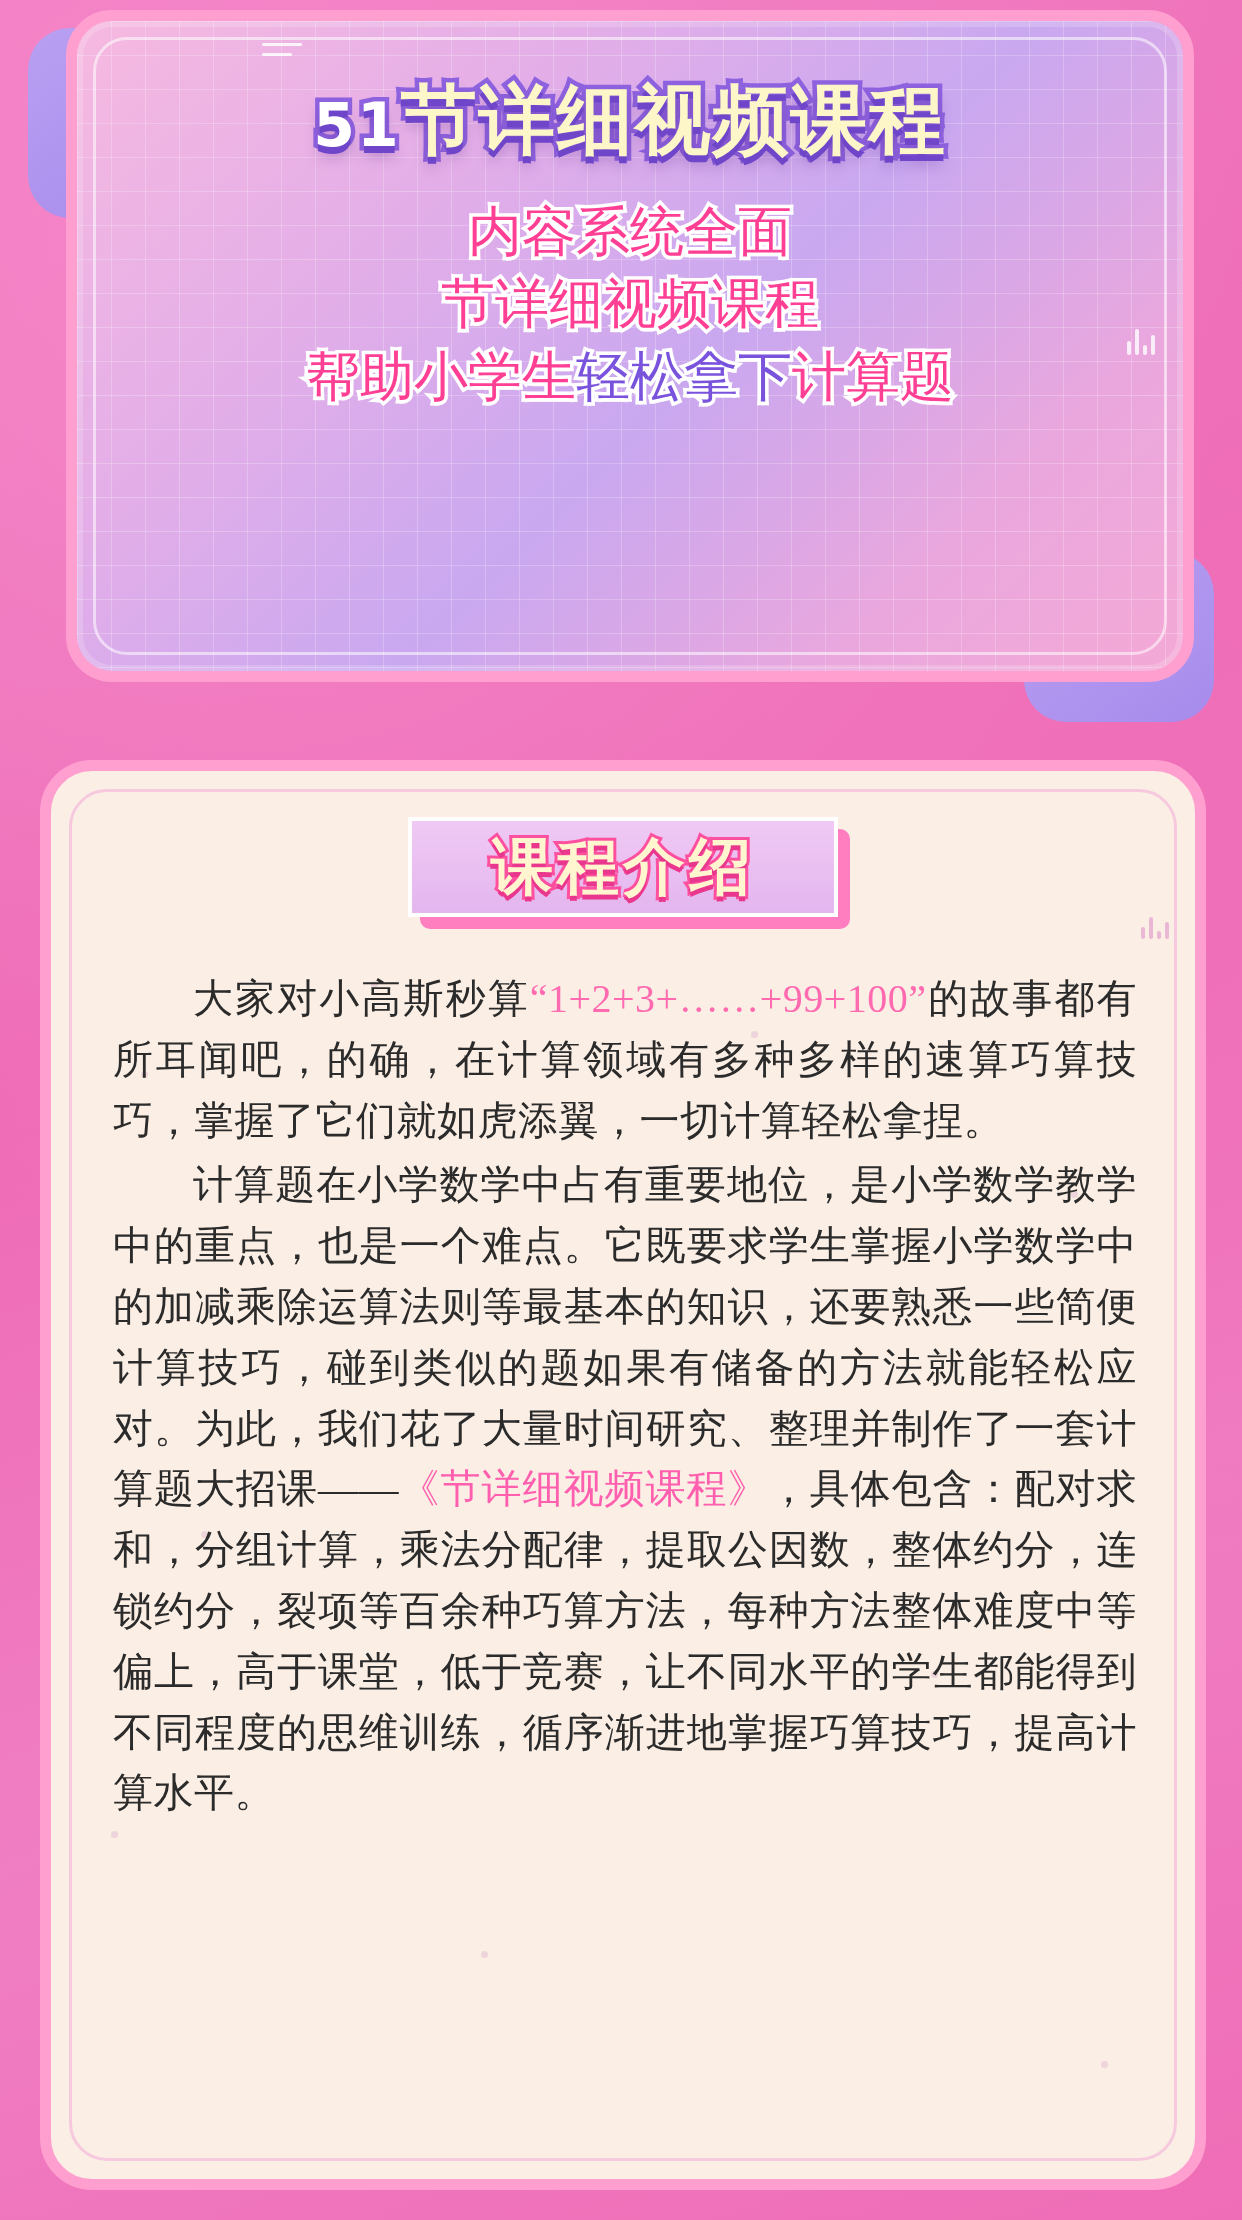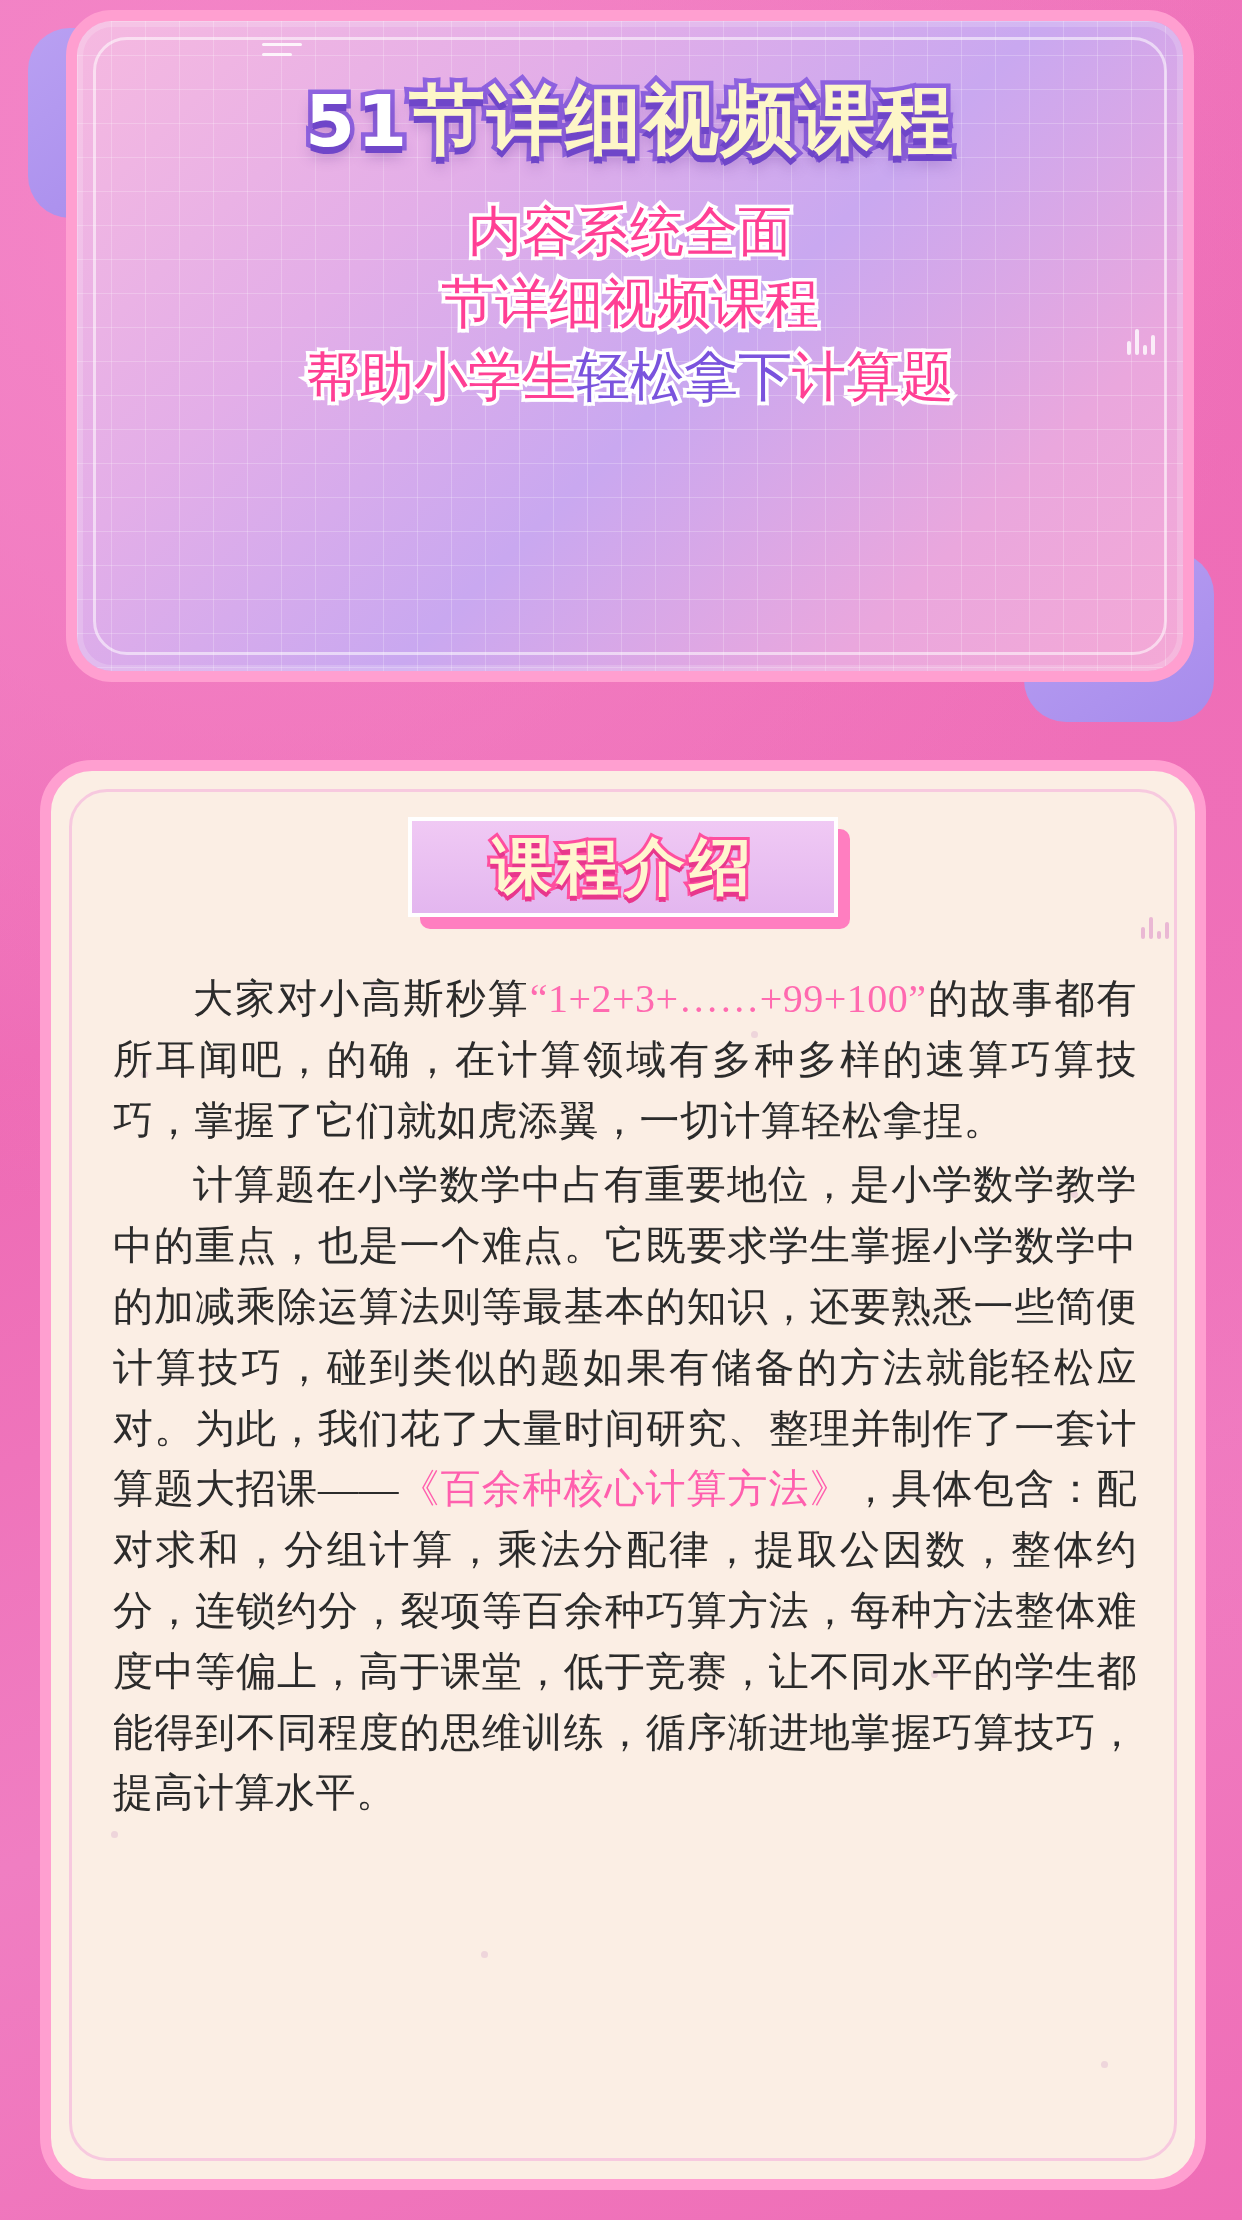--- a/index.html
+++ b/index.html
@@ -88,21 +88,21 @@
     line-height: 1.12;
     letter-spacing: 2px;
     color: #fdf6c8;
     -webkit-text-stroke: 9px #8f63e0;
     paint-order: stroke fill;
     text-shadow: 0 7px 0 #6f46c9, 0 10px 14px rgba(90,40,140,0.35);
     margin: 0;
   }
   .hero-line1 .num {
     color: #ffffff;
-    font-size: 72px;
+    font-size: 60px;
   }
   .hero-sub {
     margin-top: 34px;
     font-family: "DejaVu Sans", sans-serif;
     font-weight: 400;
     font-size: 54px;
     line-height: 1.34;
     color: #ff3f94;
     -webkit-text-stroke: 7px #ffffff;
     paint-order: stroke fill;
@@ -251,17 +251,17 @@
       <div class="badge-body">
         <span class="badge-text">课程介绍</span>
       </div>
     </div>
 
     <div class="body-text">
       <p>
         <span>大家对小高斯秒算</span><span class="pink">“1+2+3+……+99+100”</span><span>的故事都有所耳闻吧，的确，在计算领域有多种多样的速算巧算技巧，掌握了它们就如虎添翼，一切计算轻松拿捏。</span>
       </p>
       <p>
-        <span>计算题在小学数学中占有重要地位，是小学数学教学中的重点，也是一个难点。它既要求学生掌握小学数学中的加减乘除运算法则等最基本的知识，还要熟悉一些简便计算技巧，碰到类似的题如果有储备的方法就能轻松应对。为此，我们花了大量时间研究、整理并制作了一套计算题大招课——</span><span class="pink2">《百余种核心计算方法》</span><span>，具体包含：配对求和，分组计算，乘法分配律，提取公因数，整体约分，连锁约分，裂项等百余种巧算方法，每种方法整体难度中等偏上，高于课堂，低于竞赛，让不同水平的学生都能得到不同程度的思维训练，循序渐进地掌握巧算技巧，提高计算水平。</span>
+        <span>计算题在小学数学中占有重要地位，是小学数学教学中的重点，也是一个难点。它既要求学生掌握小学数学中的加减乘除运算法则等最基本的知识，还要熟悉一些简便计算技巧，碰到类似的题如果有储备的方法就能轻松应对。为此，我们花了大量时间研究、整理并制作了一套计算题大招课——</span><span class="pink2">《节详细视频课程》</span><span>，具体包含：配对求和，分组计算，乘法分配律，提取公因数，整体约分，连锁约分，裂项等百余种巧算方法，每种方法整体难度中等偏上，高于课堂，低于竞赛，让不同水平的学生都能得到不同程度的思维训练，循序渐进地掌握巧算技巧，提高计算水平。</span>
       </p>
     </div>
   </div>
 </div>
 
 </body></html>

